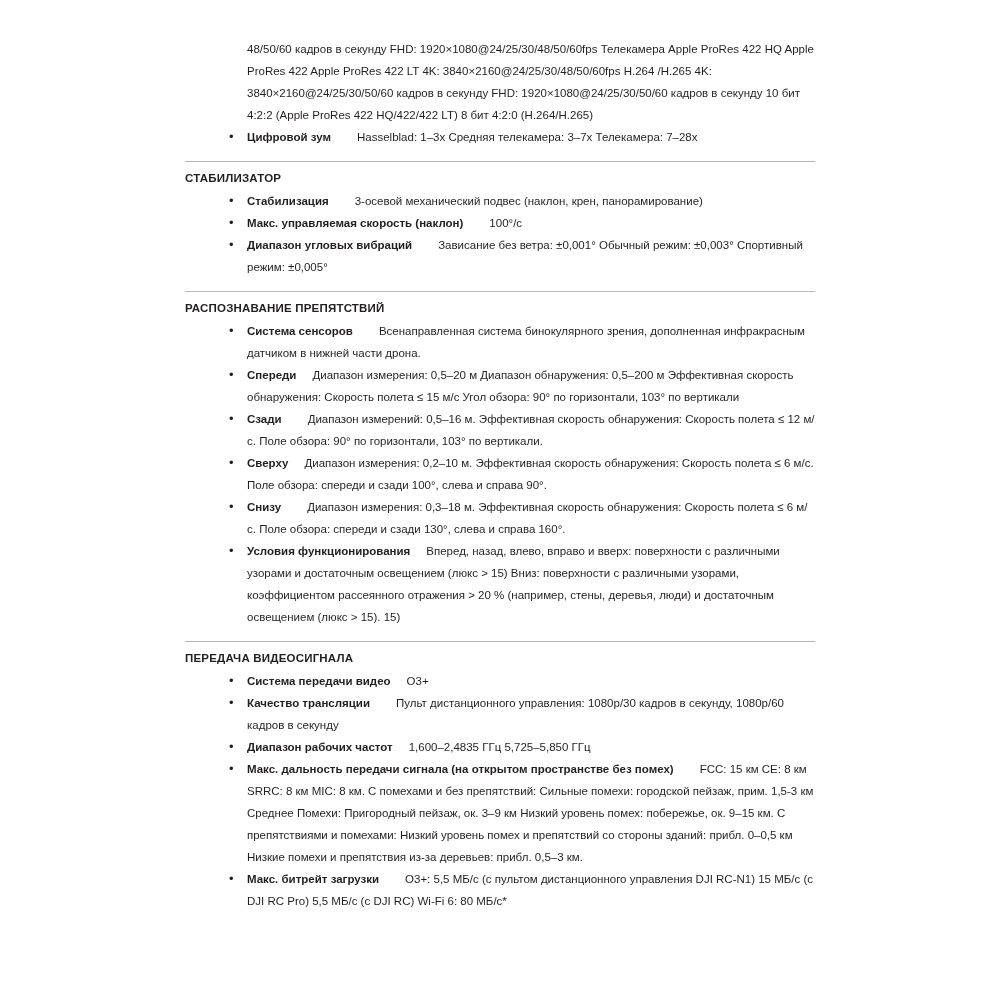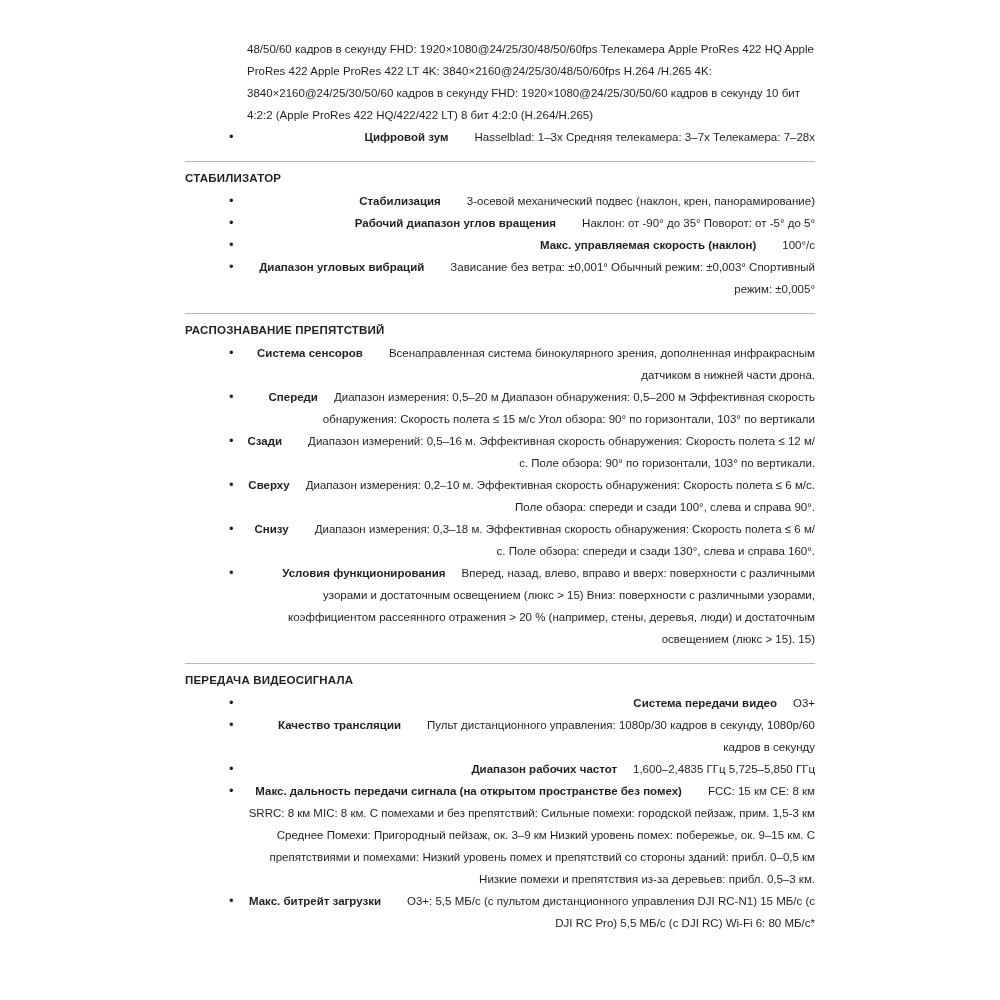--- a/index.html
+++ b/index.html
@@ -48,21 +48,20 @@
     list-style: none;
     margin: 0;
     padding: 0;
   }
   ul.spec-list > li {
     position: relative;
     padding-left: 62px;
     font-size: 11.5px;
     line-height: 22px;
     margin: 0 0 0 0;
-    text-align: right;
   }
   ul.spec-list > li::before {
     content: "\2022";
     position: absolute;
     left: 44px;
     top: 0;
     font-size: 13px;
     line-height: 22px;
     color: #231f20;
   }
@@ -93,23 +92,20 @@
       <span class="term">Цифровой зум</span><span class="gap-md"></span><span class="val">Hasselblad: 1–3x Средняя телекамера: 3–7x Телекамера: 7–28x</span>
     </li>
   </ul>
 
   <div class="section">
     <hr class="rule">
     <div class="section-title">СТАБИЛИЗАТОР</div>
     <ul class="spec-list">
       <li>
         <span class="term">Стабилизация</span><span class="gap-md"></span><span class="val">3-осевой механический подвес (наклон, крен, панорамирование)</span>
-      </li>
-      <li>
-        <span class="term">Рабочий диапазон углов вращения</span><span class="gap-md"></span><span class="val">Наклон: от -90° до 35° Поворот: от -5° до 5°</span>
       </li>
       <li>
         <span class="term">Макс. управляемая скорость (наклон)</span><span class="gap-md"></span><span class="val">100°/с</span>
       </li>
       <li>
         <span class="term">Диапазон угловых вибраций</span><span class="gap-md"></span><span class="val">Зависание без ветра: ±0,001° Обычный режим: ±0,003° Спортивный режим: ±0,005°</span>
       </li>
     </ul>
   </div>
 

